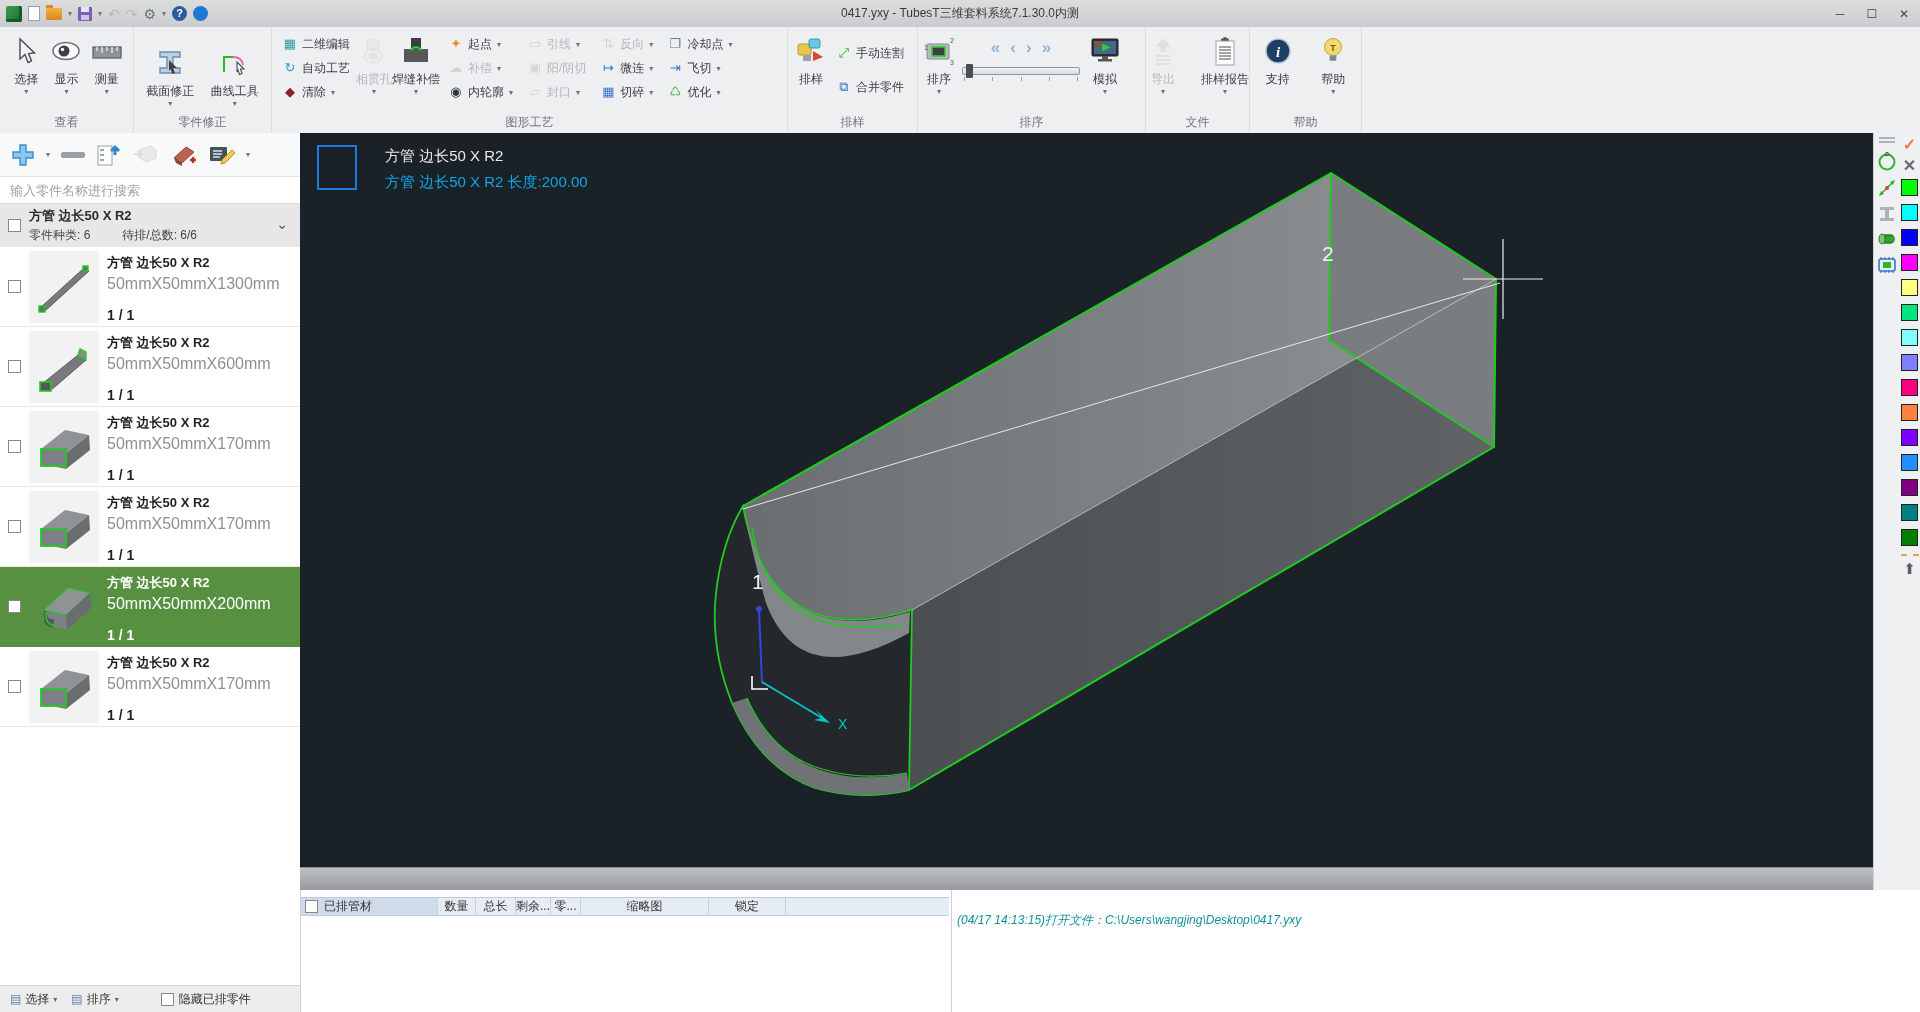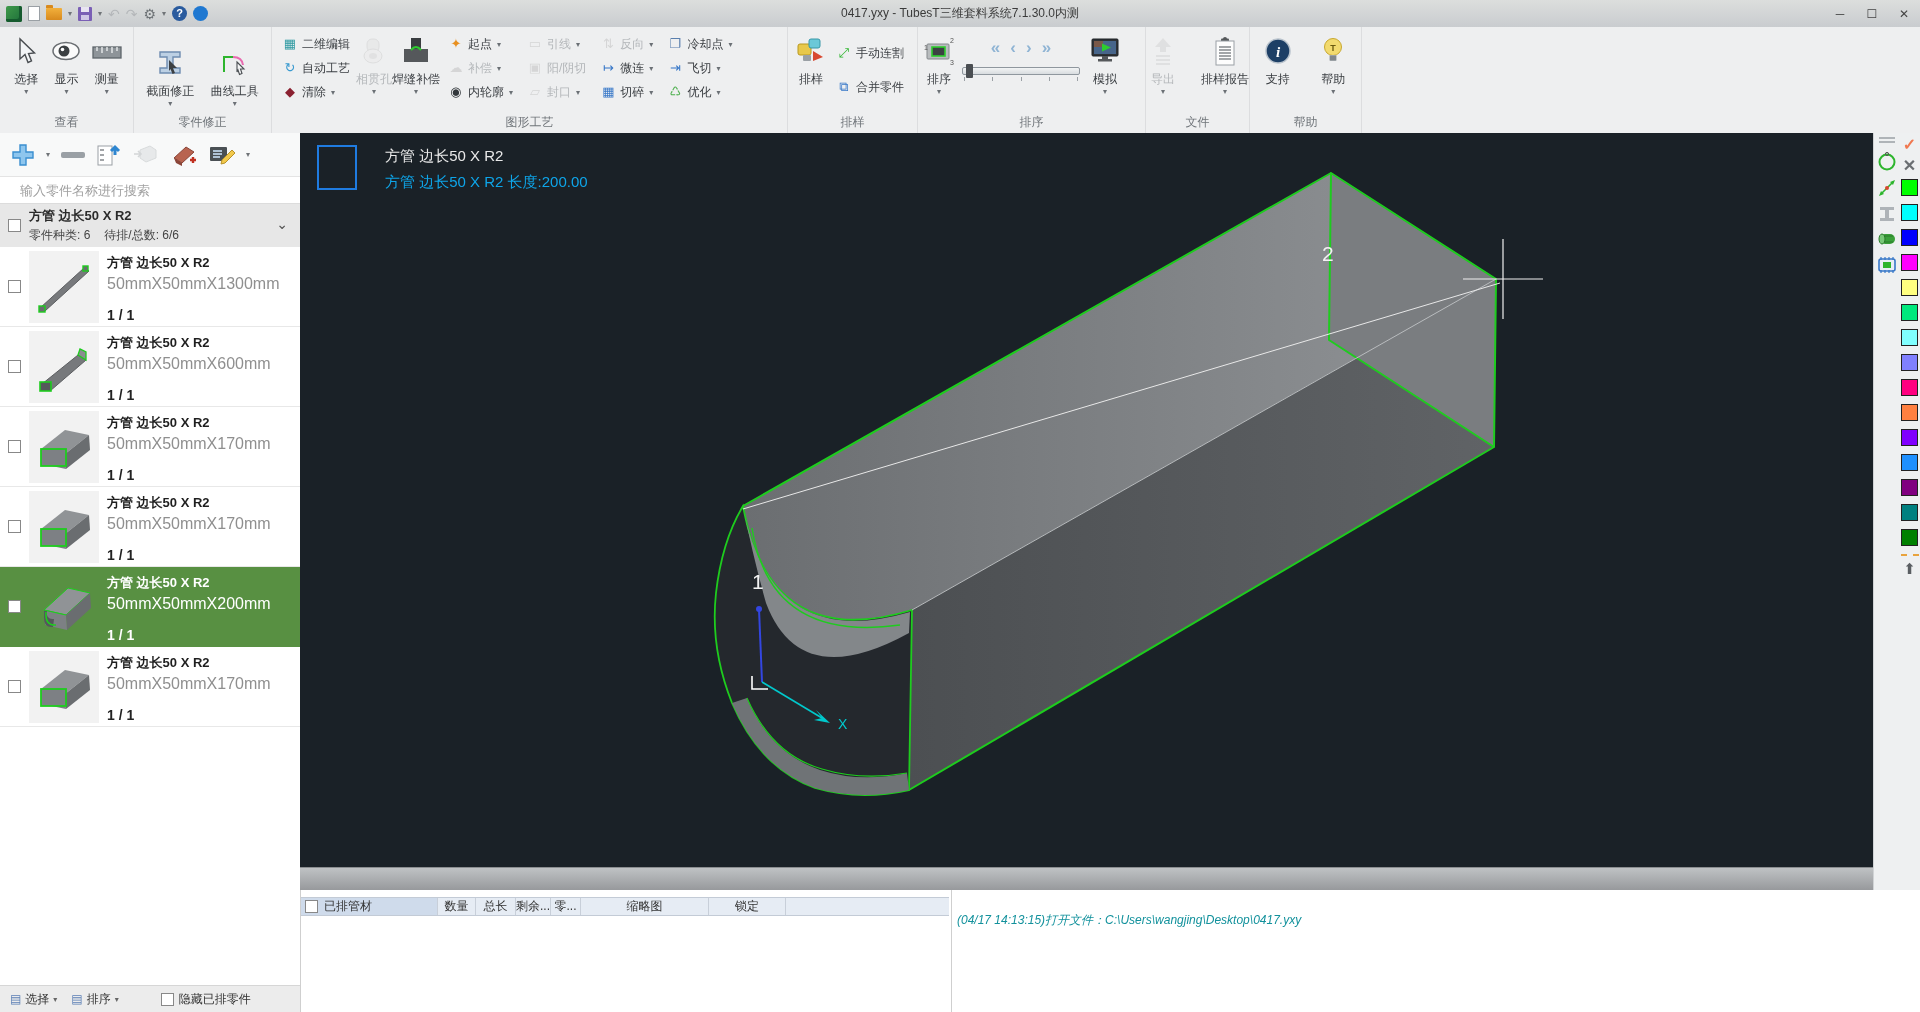--- a/index.html
+++ b/index.html
@@ -49,26 +49,26 @@
   .sliderwrap { margin-top:12px; }
   .slider { width:118px; height:8px; background:linear-gradient(#f2f4f5,#d8dcdf); border:1px solid #8f979e; border-radius:2px; position:relative; }
   .shandle { position:absolute; left:3px; top:-4px; width:7px; height:14px; background:#4a4e52; border-radius:1px; }
   .sticks { display:flex; justify-content:space-between; padding:2px 2px 0 2px; }
   .sticks i { width:1px; height:4px; background:#9aa0a5; }
 
   
   .leftpanel { position:absolute; left:0; top:133px; width:300px; height:879px; background:#fff; }
   .lp-tools { height:44px; background:#f8f9f9; border-bottom:1px solid #e4e4e4; display:flex; align-items:center; gap:10px; padding-left:10px; }
   .lp-tools .caret { font-size:8px; color:#707478; }
-  .lp-search { display:block; width:100%; height:27px; border:none; border-bottom:1px solid #dcdcdc; padding-left:20px; font-size:13px; color:#333; outline:none; font-family:"Liberation Sans",sans-serif; }
+  .lp-search { display:block; width:100%; height:27px; border:none; border-bottom:1px solid #dcdcdc; padding-left:10px; font-size:13px; color:#333; outline:none; font-family:"Liberation Sans",sans-serif; }
   .lp-search::placeholder { color:#a0a0a0; }
   .lp-ghead { height:43px; background:#e7e7e7; display:flex; align-items:center; padding:0 8px; position:relative; }
   .lp-ghead .cb { margin-right:8px; }
   .gh-title { font-size:13px; font-weight:bold; color:#2b2b2b; }
-  .gh-stats { font-size:12px; color:#444; margin-top:2px; display:flex; gap:14px; }
+  .gh-stats { font-size:12px; color:#444; margin-top:2px; display:flex; gap:32px; }
   .gh-chev { position:absolute; right:12px; top:12px; color:#555; font-size:14px; }
   .cb { width:13px; height:13px; background:#fff; border:1px solid #888; flex:none; }
   .plist { }
   .prow { height:80px; display:flex; align-items:center; border-bottom:1px solid #e8e8e8; position:relative; background:#fff; }
   .prow .cb { margin-left:8px; }
   .pthumb { width:70px; height:72px; margin-left:8px; background:#f2f2f2; display:flex; align-items:center; justify-content:center; }
   .ptext { margin-left:8px; padding-top:4px; }
   .pt-title { font-size:13px; font-weight:bold; color:#1f1f1f; }
   .pt-dims { font-size:16px; color:#8f8f8f; margin-top:3px; }
   .pt-count { font-size:14px; font-weight:bold; color:#222; margin-top:14px; }

